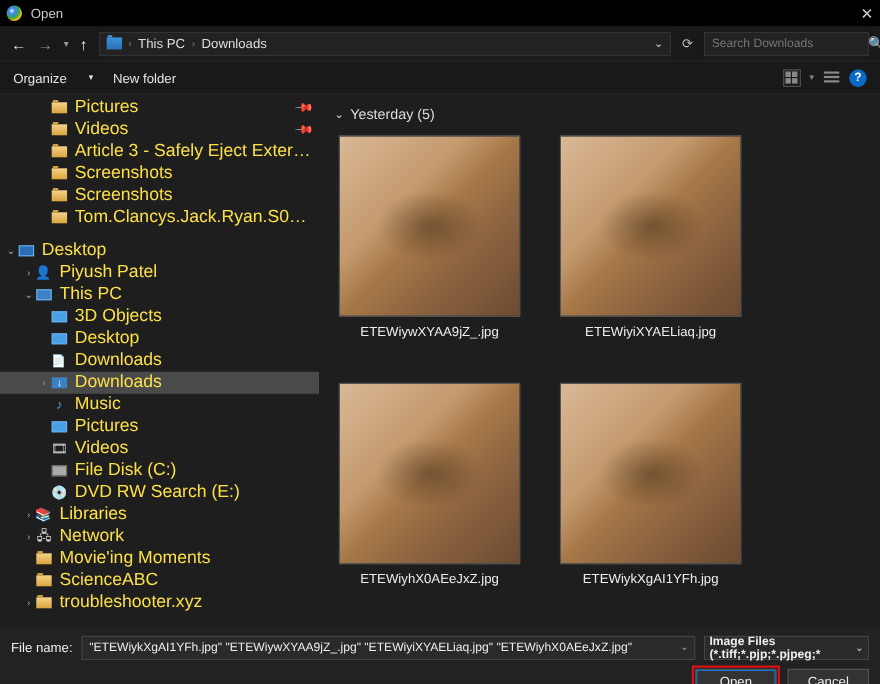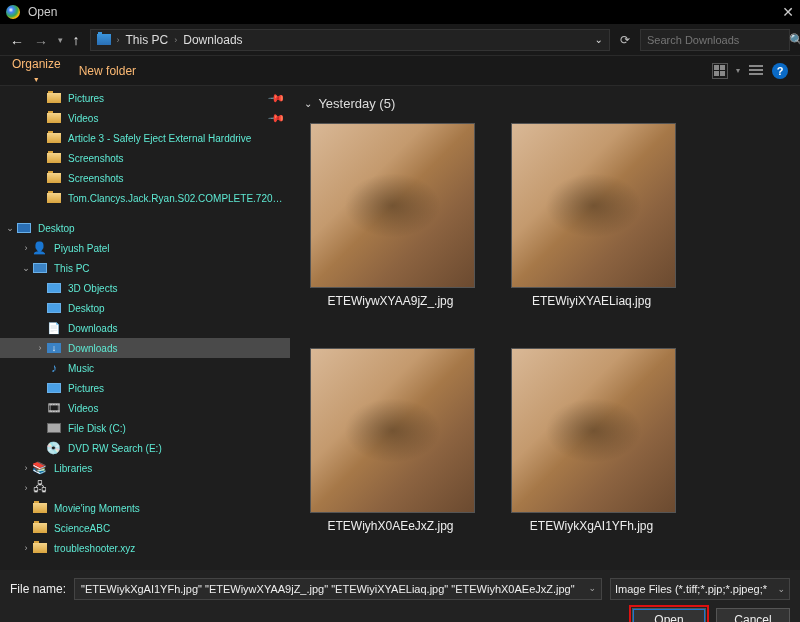--- a/index.html
+++ b/index.html
@@ -15,57 +15,57 @@
 .path-icon { width: 14px; height: 11px; background: linear-gradient(180deg,#3a94db 0%, #2a6fb5 100%); display:inline-block; position:relative; }
 .path-icon:before { content:''; position:absolute; top:-2px; left:1px; width:4px; height:2px; background:#3a94db; }
 .path-bar span { color: #ddd; }
 .path-bar .chev { color: #888; font-size: 9px; }
 .path-drop { color:#aaa; font-size:10px; margin-left:auto; }
 .refresh-btn { color:#bbb; cursor:pointer; }
 .search-box { width: 150px; height: 22px; border: 1px solid #333; background: #222; display: flex; align-items: center; padding: 0 6px; }
 .search-box input { flex:1; background: transparent; border: none; color: #888; font-size: 11px; outline: none; }
 .search-box .mag { color: #888; font-size: 12px; }
 .cmdbar { background: #191919; height: 30px; display: flex; align-items: center; padding: 0 12px; gap: 18px; border-bottom: 1px solid #2a2a2a; }
-.cmdbar .cmd { color: #fdba74; font-size: 12px; cursor: pointer; display:flex; align-items:center; gap:4px;flex-direction:column;}
+.cmdbar .cmd { color: #e5e5e5; font-size: 12px; cursor: pointer; display:flex; align-items:center; gap:20px;}
 .cmdbar .drop { font-size: 8px; }
 .cmdbar .spacer { flex: 1; }
 .cmdbar .view-icons { display:flex; gap:8px; align-items:center; }
 .icon-view { width:16px; height:16px; border:1px solid #555; display:flex; flex-wrap:wrap; padding:1px; gap:1px; cursor:pointer;}
 .icon-view span { width:5px; height:5px; background:#888; }
 .icon-list { width:16px; height:16px; display:flex; flex-direction:column; gap:2px; cursor:pointer; padding:2px 1px;}
 .icon-list span{ height:2px; background:#888; }
 .help-icon { width:16px; height:16px; border-radius:50%; background:#0a6ac6; color:#fff; display:flex; align-items:center; justify-content:center; font-size:11px; font-weight:bold; cursor:pointer;}
 .main { display: flex; height: 484px; background: #1e1e1e; }
 .sidebar { width: 290px; overflow-y: hidden; padding: 2px 0; }
 .tree-item { display: flex; align-items: center; height: 20px; padding-right: 6px; cursor: pointer; }
 .tree-item.selected { background: #4a4a4a; }
 .tree-item .exp { width: 12px; text-align: center; color: #aaa; font-size: 9px; }
 .tree-item .icn { width: 16px; height: 14px; margin-right: 6px; display: flex; align-items:center; justify-content:center;}
-.tree-item .lbl { flex: 1; color: #5eead4; font-size: 10px; white-space: nowrap; overflow: hidden; text-overflow: ellipsis;}
+.tree-item .lbl { flex: 1; color: #fde047; font-size: 16px; white-space: nowrap; overflow: hidden; text-overflow: ellipsis;}
 .tree-item .pin { color: #888; font-size: 11px; transform: rotate(45deg); }
 .folder-icon { width:14px; height:10px; background:linear-gradient(180deg,#f5d388 0%, #d9a43e 100%); position:relative; }
 .folder-icon:before { content:''; position:absolute; top:-2px; left:1px; width:5px; height:2px; background:#d9a43e; }
 .pc-icon { width:14px; height:10px; background:#3b82c4; border:1px solid #6ab0e8; }
 .down-icon { width:14px; height:10px; display:flex; align-items:center; justify-content:center; background:#3b82c4; color:#fff; font-size:9px; font-weight:bold;}
 .music-icon { width:12px; height:12px; display:flex;align-items:center;justify-content:center; color:#4aa0e6;}
 .disk-icon { width:14px; height:10px; background:#aaa; border:1px solid #666; }
 .content { flex: 1; overflow: auto; padding: 4px 10px; }
 .group-header { display: flex; align-items: center; gap: 6px; color: #ddd; font-size: 13px; padding: 6px 4px; cursor:pointer; }
 .group-header .chev { font-size: 10px; }
 .thumbs { display: flex; flex-wrap: wrap; gap: 40px 40px; padding: 6px 10px; }
-.thumb { width: 161px; display: flex; flex-direction: column; cursor:pointer; }
+.thumb { width: 161px; display: flex; flex-direction: column; align-items: center; cursor:pointer; }
 .thumb .img { width: 165px; height: 165px; background: #3b3b3b; position: relative; overflow: hidden; border:1px solid #555;}
 .thumb .cat { position:absolute; inset:0; background: linear-gradient(135deg, #d9b896 0%, #c49a6e 35%, #a67848 50%, #8c6340 70%, #6b4a30 100%);}
 .thumb .cat:after { content:""; position:absolute; left:20%; top:30%; width:60%; height:40%; background: radial-gradient(ellipse at center, rgba(0,0,0,0.3) 0%, transparent 70%); border-radius:50%; }
 .thumb .caption { color: #eee; font-size: 12px; margin-top: 6px; text-align: center; max-width:100%; overflow:hidden; text-overflow:ellipsis; white-space:nowrap;}
 .bottom { background: #222; padding: 8px 10px 10px; display: flex; flex-direction: column; gap: 8px; }
 .filename-row { display: flex; align-items: center; gap: 8px; justify-content: flex-end; }
 .filename-label { color:#eee; font-size:12px; }
 .filename-input { flex: 1; height: 22px; background: #2a2a2a; border: 1px solid #444; color: #eee; font-size: 11px; padding: 0 18px 0 6px; outline:none;}
-.filter-select { width: 180px; height: 22px; background: #2a2a2a; border: 1px solid #444; color: #eee; font-size: 11px; padding: 0 4px; display:flex; align-items:center; justify-content:space-between; cursor:pointer;}
+.filter-select { width: 150px; height: 22px; background: #2a2a2a; border: 1px solid #444; color: #eee; font-size: 11px; padding: 0 4px; display:flex; align-items:center; justify-content:space-between; cursor:pointer;font-weight:bold;}
 .drop-arrow { font-size:9px; color:#aaa; }
 .button-row { display: flex; justify-content: flex-end; gap: 10px; }
 .btn { width: 74px; height: 24px; background: #333; border: 1px solid #555; color: #eee; font-size: 12px; cursor: pointer; display:flex; align-items:center; justify-content:center;}
 .btn.primary-wrap { outline: 2px solid #d11; outline-offset:1px; }
 .btn.primary-wrap .btn-inner { border:1px solid #1976d2; width:100%; height:100%; display:flex; align-items:center; justify-content:center;}
 .pad1 { padding-left: 20px; }
 .pad2 { padding-left: 34px; }
 </style>
 </head>
 <body>
@@ -242,20 +242,21 @@
         <span class="lbl">DVD RW Search (E:)</span>
       </div>
     <div class="tree-item pad1">
         <span class="exp">›</span>
         <span class="icn">📚</span>
         <span class="lbl">Libraries</span>
       </div>
     <div class="tree-item pad1">
         <span class="exp">›</span>
         <span class="icn">🖧</span>
+        <span class="lbl">Network</span>
       </div>
     <div class="tree-item pad1">
         <span class="exp"></span>
         <span class="icn">
           <span class="folder-icon"></span>
         </span>
         <span class="lbl">Movie'ing Moments</span>
       </div>
     <div class="tree-item pad1">
         <span class="exp"></span>

